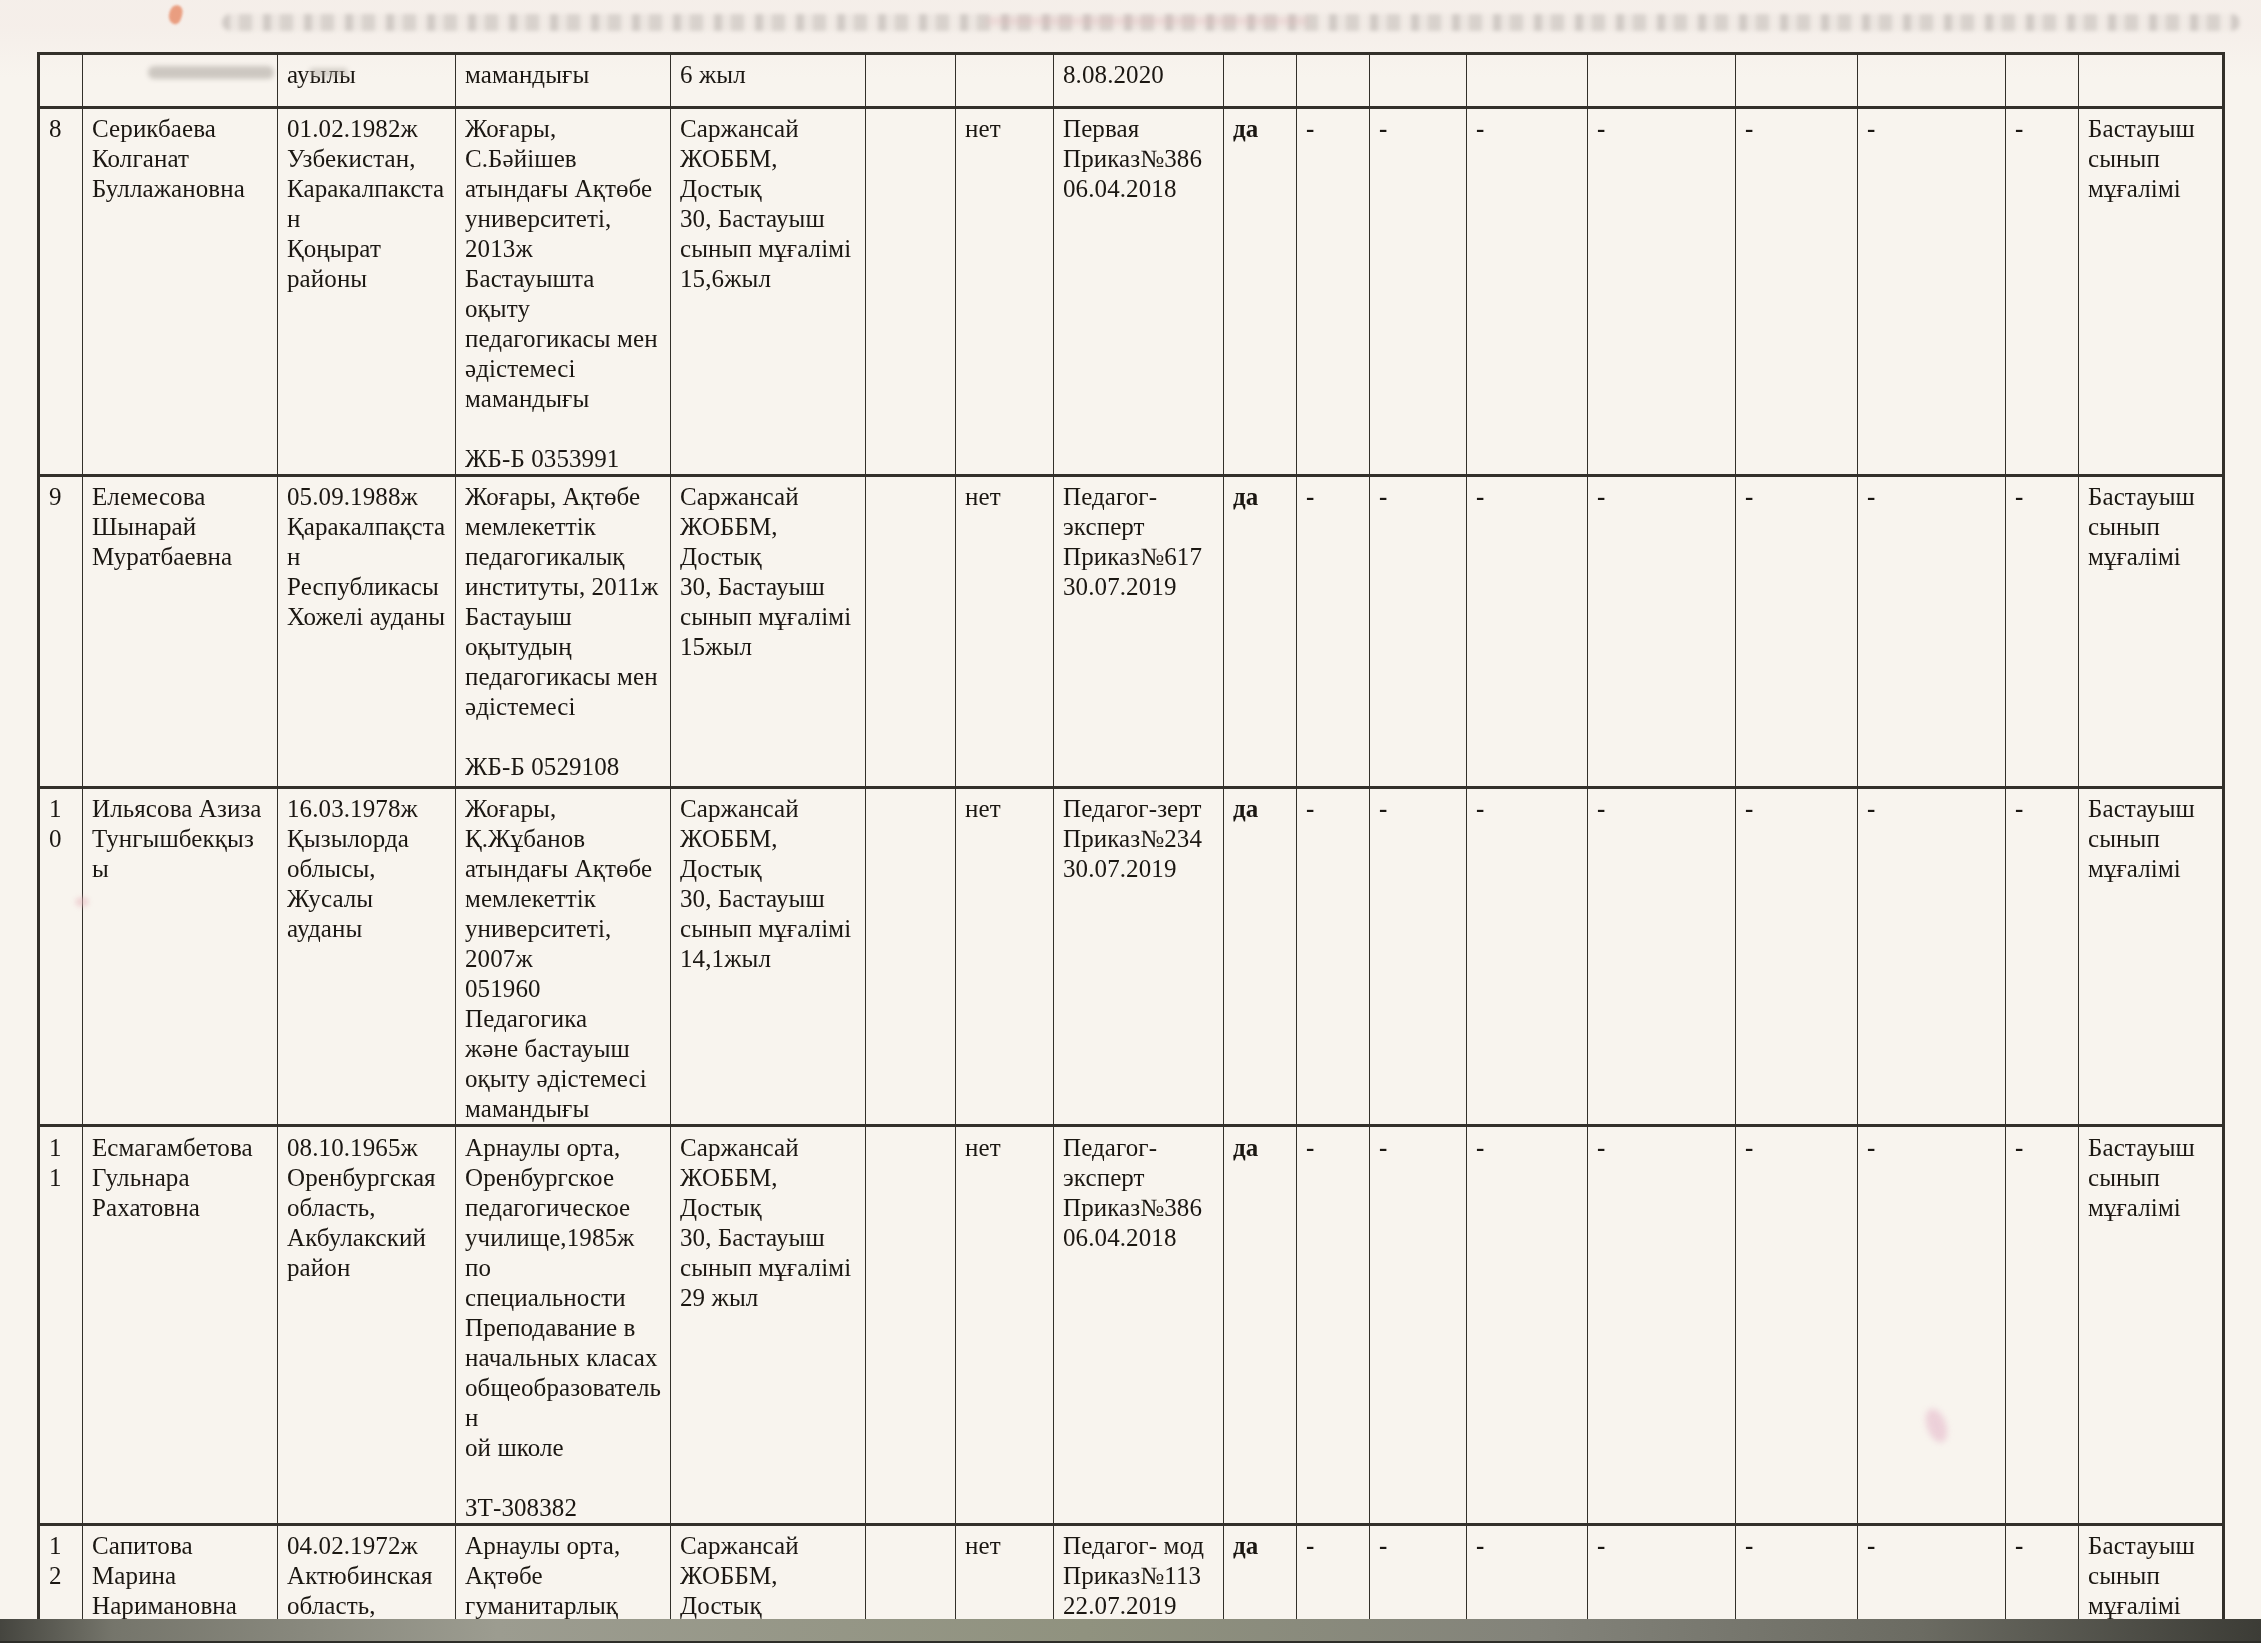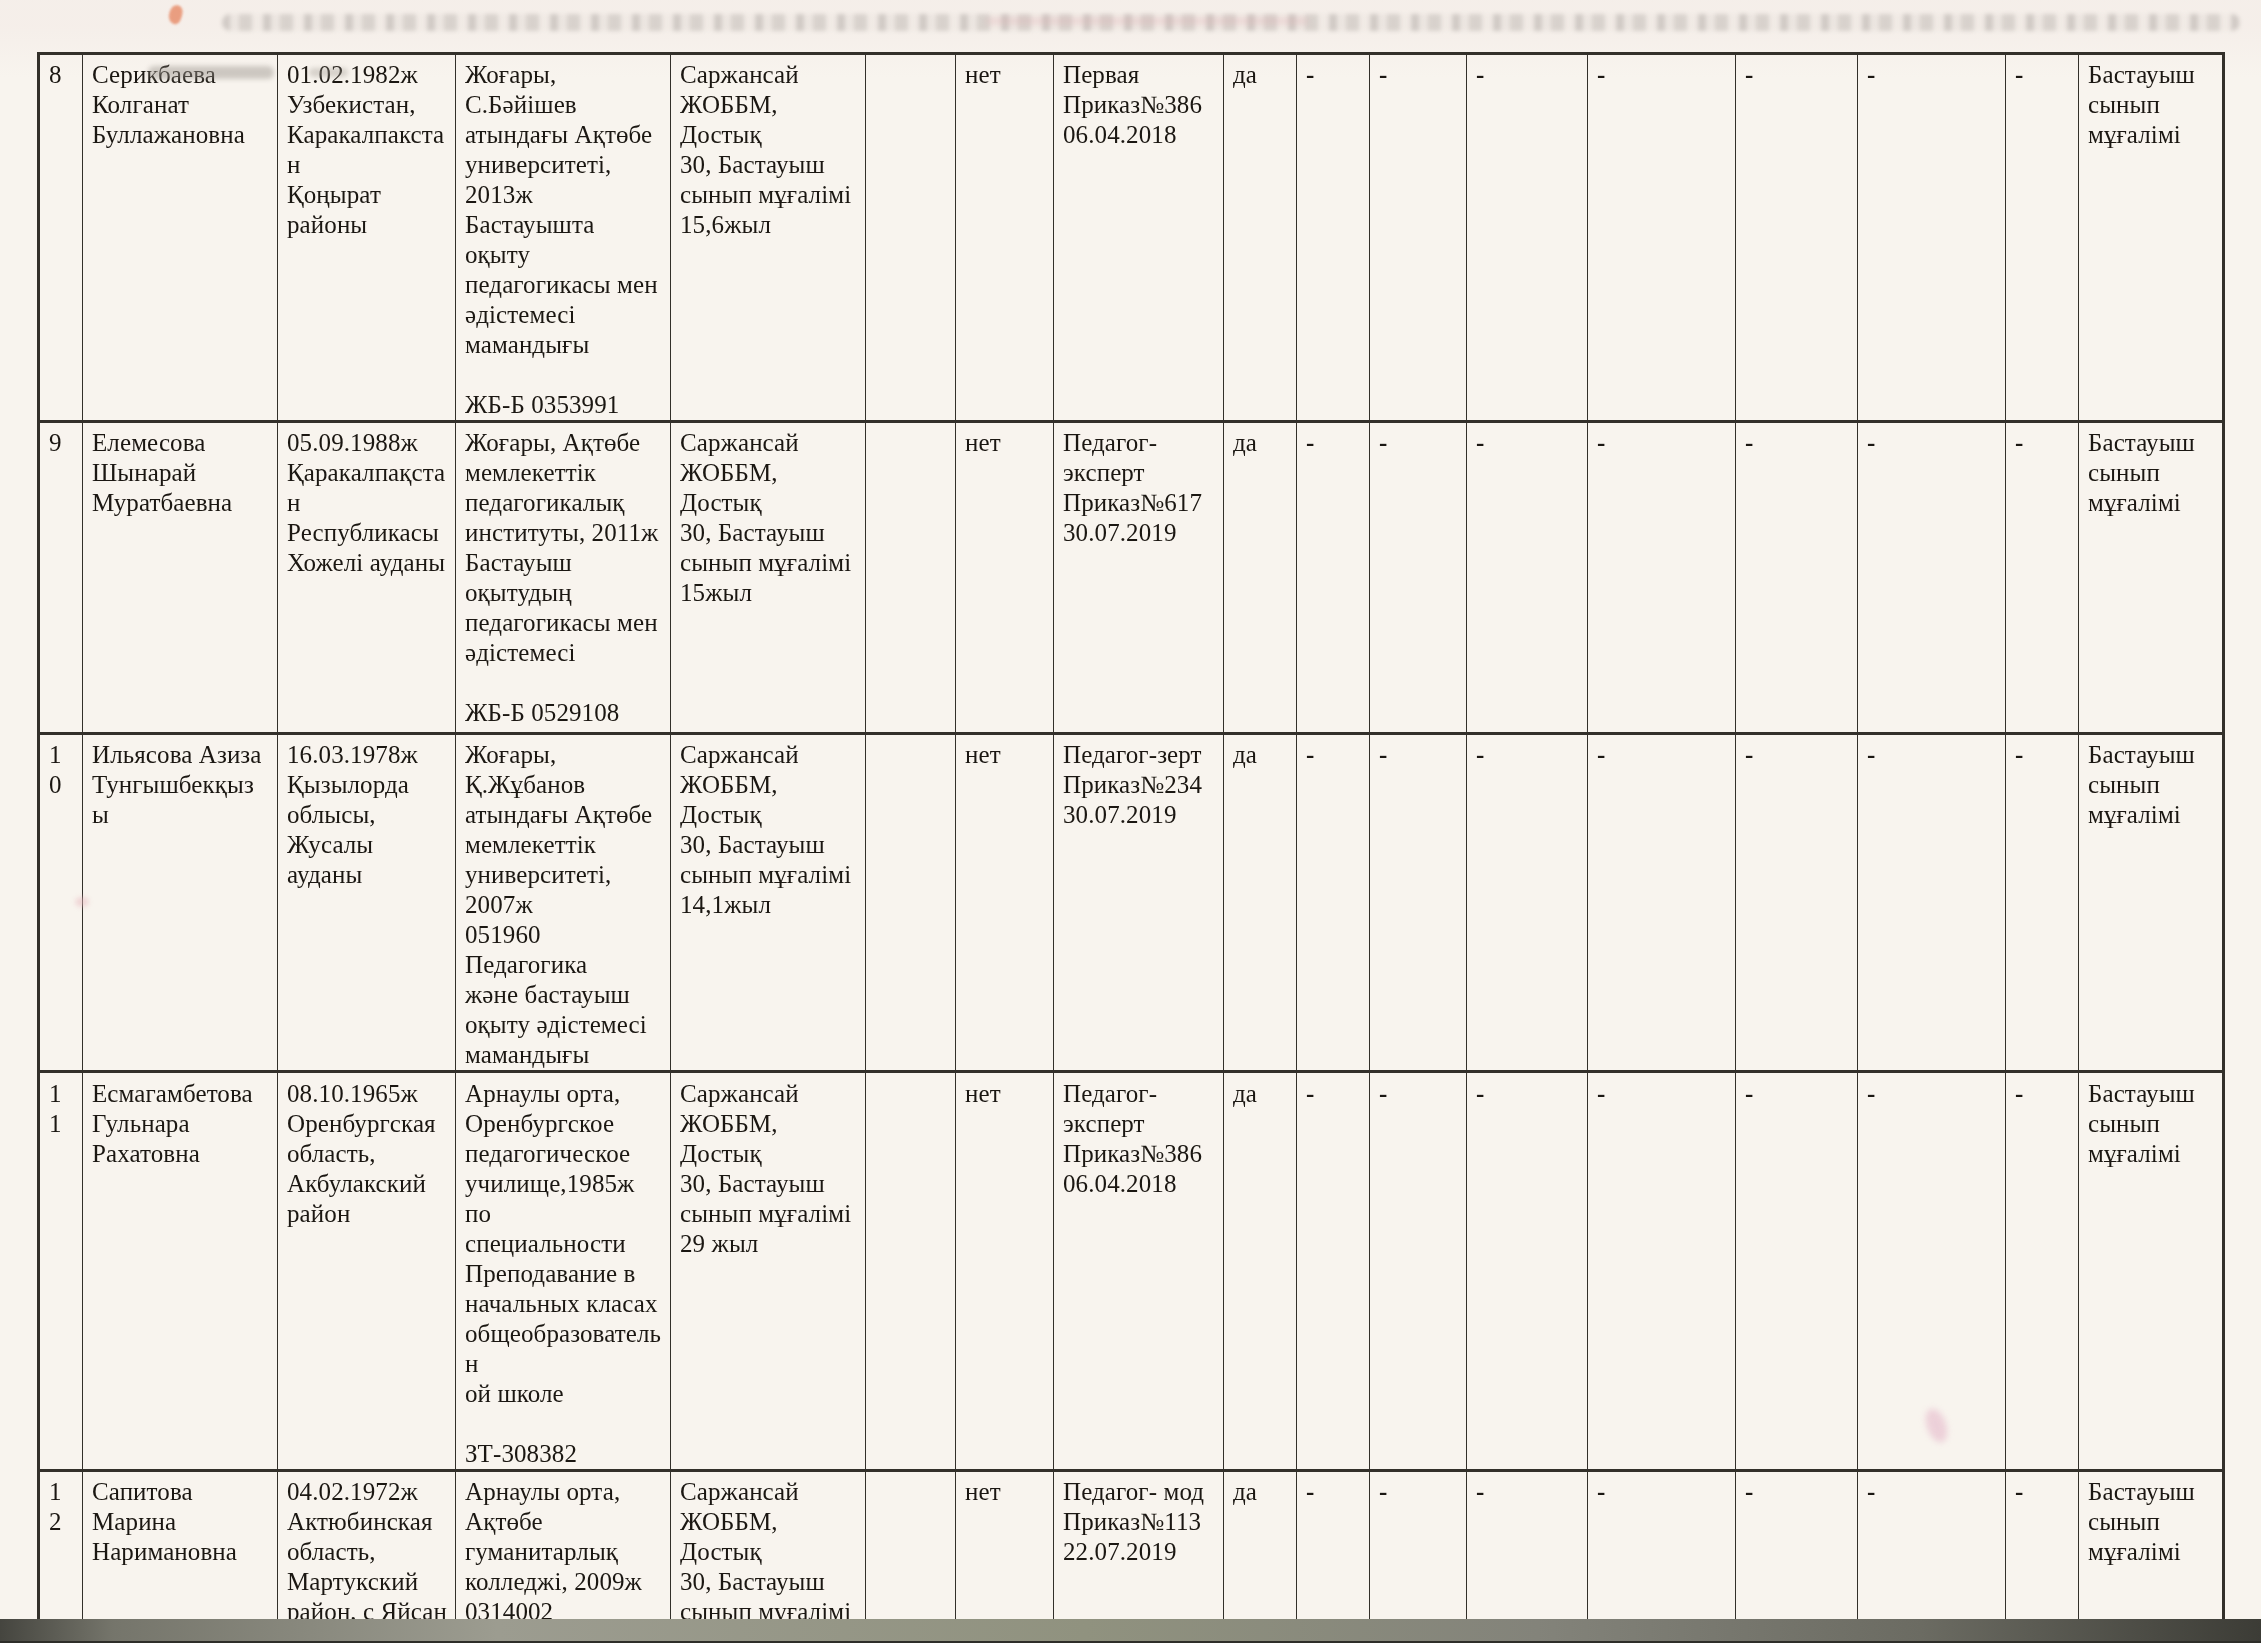--- a/index.html
+++ b/index.html
@@ -35,21 +35,21 @@
     padding: 5.2px 7.7px 0 9px;
     font-size: 25px;
     line-height: 30px;
     color: var(--ink);
     white-space: pre-line;
     word-wrap: break-word;
     letter-spacing: 0.1px;
   }
   td.c-num { padding-left: 11.6px; }
   td.c-net { padding-left: 14px; }
-  td.c-da { padding-left: 13px; }
+  td.c-da { padding-left: 13px; font-weight: bold; }
   td.c-dash { padding-left: 13px; font-weight: 600; }
   td.c-pos { padding-left: 11.6px; }
   
   .artifact { position: absolute; pointer-events: none; }
   .top-smudge {
     left: 222px; top: 14px; width: 2018px; height: 17px;
     background: repeating-linear-gradient(90deg,
       rgba(110,104,100,.45) 0 7.7px, rgba(150,144,138,.15) 7.7px 17px,
       rgba(120,114,108,.38) 17px 30px, rgba(160,154,148,.08) 30px 41px);
     filter: blur(1.9px); border-radius: 9px; opacity: .6;
@@ -114,20 +114,39 @@
         <col style="width:97px">
         <col style="width:121px">
       <col style="width:148px">
         <col style="width:122px">
         <col style="width:148px">
         <col style="width:73px">
       <col style="width:145px">
     </colgroup>
 
     <tbody>
+        <tr style="height:54px">
+      <td class="c-num"></td>
+      <td></td>
+      <td>ауылы</td>
+      <td>мамандығы</td>
+      <td>6 жыл</td>
+      <td></td>
+      <td class="c-net"></td>
+      <td>8.08.2020</td>
+      <td class="c-da"></td>
+      <td class="c-dash"></td>
+      <td class="c-dash"></td>
+      <td class="c-dash"></td>
+      <td class="c-dash"></td>
+      <td class="c-dash"></td>
+      <td class="c-dash"></td>
+      <td class="c-dash"></td>
+      <td class="c-pos"></td>
+    </tr>
 
     <tr style="height:287px">
       <td class="c-num">8</td>
       <td>Серикбаева
 Колганат
 Буллажановна</td>
       <td>01.02.1982ж
 Узбекистан,
 Каракалпакстан
 Қоңырат

